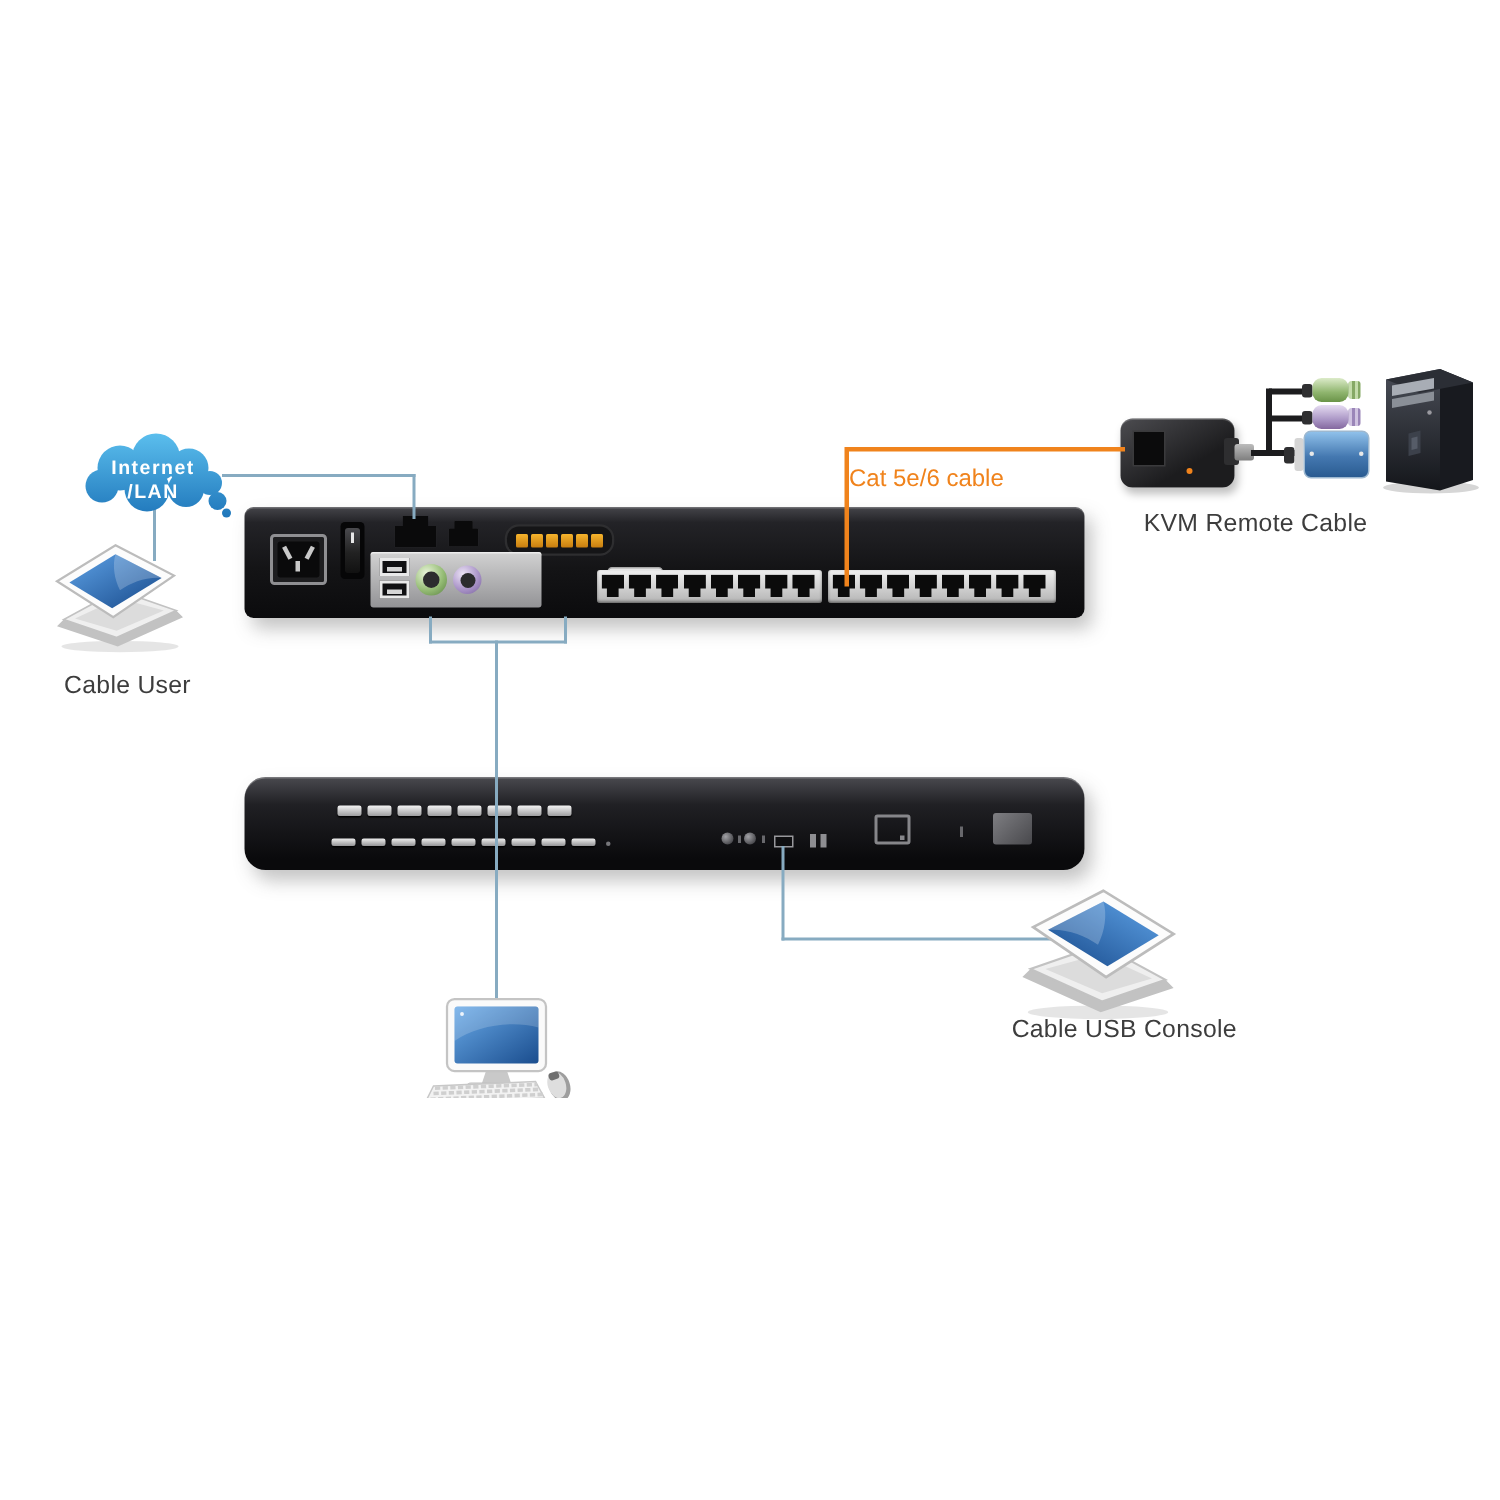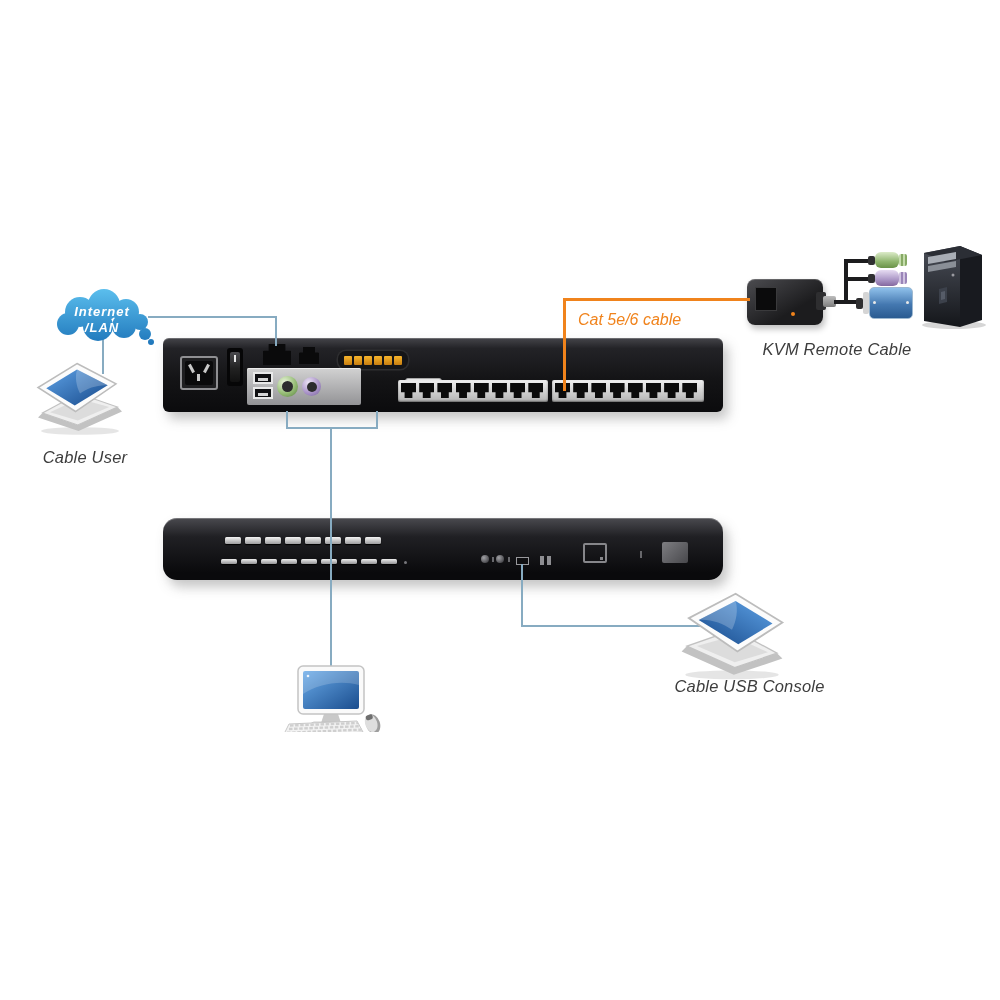--- a/index.html
+++ b/index.html
@@ -1,17 +1,17 @@
 <!DOCTYPE html>
 <html><head>
 <meta charset="utf-8">
 <style>
   html,body{margin:0;padding:0;}
   #canvas{position:relative;width:1000px;height:732px;background:#ffffff;overflow:hidden;
-          font-family:"Liberation Sans",sans-serif;font-style:italic;}
+          font-family:"Liberation Sans",sans-serif;}
   .abs{position:absolute;}
   
   .bl{position:absolute;background:#87abc1;z-index:6;}
   .ol{position:absolute;background:#f0831c;z-index:6;}
   .kl{position:absolute;background:#1c1c1e;z-index:5;}
   
   .chassis{position:absolute;left:163px;width:560px;z-index:4;
            box-shadow:5px 7px 12px rgba(90,90,90,.35);}
   #rear-panel{top:338px;height:74px;border-radius:6px;
     background:linear-gradient(180deg,#45454a 0%,#232327 14%,#141416 55%,#0b0b0d 100%);
@@ -318,17 +318,17 @@
       <polygon points="4,74 58,92 116,66 110,60 57,84 10,68" fill="#c2c2c2"></polygon>
       <polygon points="10,68 57,84 110,60 58,42" fill="#efefef" stroke="#c2c2c2" stroke-width="1.5"></polygon>
       <polygon points="20,67 57,78 99,60 59,49" fill="#dcdcdc"></polygon>
       <polygon points="56,2 108,29 54,66 4,34" fill="#fcfcfc" stroke="#bcbcbc" stroke-width="2"></polygon>
       <polygon points="56,10 97,31 53,58 15,35" fill="url(#g-scr2)"></polygon>
       <path d="M56,10 L97,31 C83,30 70,35 60,42 C55,32 53,20 56,10 Z" fill="#ffffff" opacity="0.22"></path>
     </g>
   </svg>
 
   <div class="lbl" style="left:25px;top:448px;width:120px;">Cable User</div>
-  <div class="lbl-orange" style="left:578px;top:311px;">Cat 5e/6 cable</div>
+  <div class="lbl-orange" style="left:566px;top:311px;">Cat 5e/6 cable</div>
   <div class="lbl" style="left:742px;top:340px;width:190px;">KVM Remote Cable</div>
   <div class="lbl" style="left:652px;top:677px;width:195px;">Cable USB Console</div>
 
 </div>
 
 </body></html>

